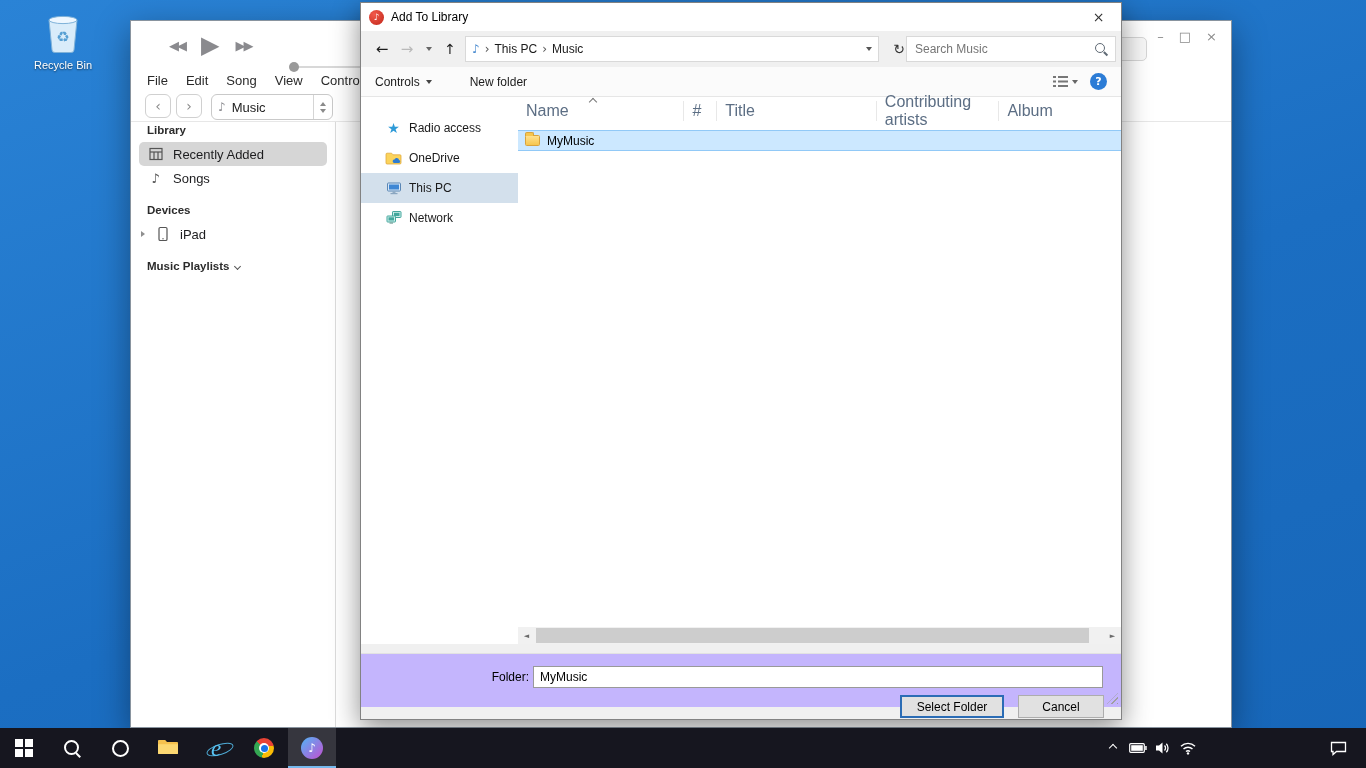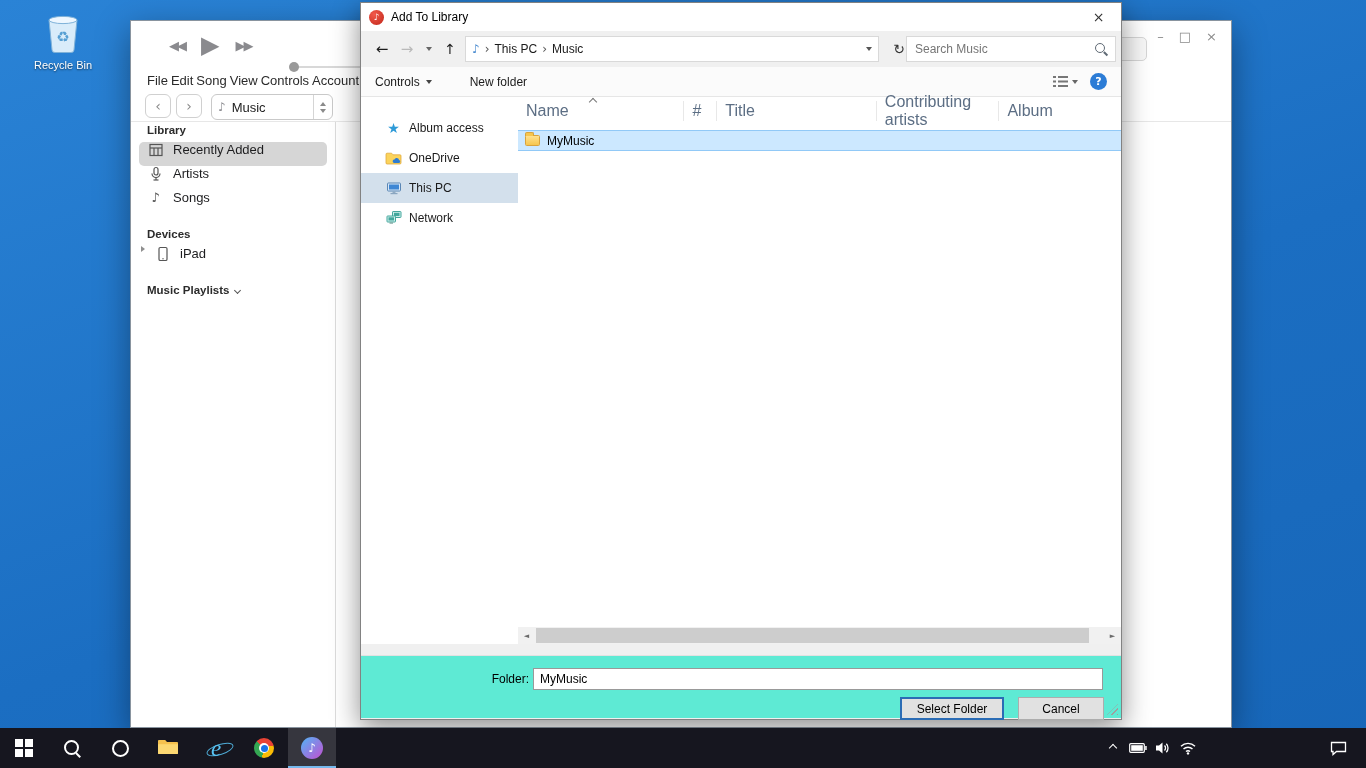--- a/index.html
+++ b/index.html
@@ -24,31 +24,31 @@
   .folder-ic::before{content:"";position:absolute;left:-1px;top:-4px;width:7px;height:3px;background:#f6c64e;border:1px solid #d9a33c;border-bottom:none;border-radius:2px 2px 0 0}
   
   .itunes{position:absolute;left:130px;top:20px;width:1102px;height:708px;background:#fff;border:1px solid rgba(40,60,80,.55);box-shadow:0 10px 32px rgba(0,0,0,.38);z-index:10}
   .it-controls{position:absolute;left:38px;top:10px;display:flex;align-items:center;gap:16px;color:#8a8a8e}
   .it-controls .small{font-size:13px;letter-spacing:-2px}
   .it-controls .big{font-size:24px}
   .it-vol{position:absolute;left:160px;top:45px;width:70px;height:2px;background:#d8d8d8;border-radius:1px}
   .it-vol::before{content:"";position:absolute;left:-2px;top:-4px;width:10px;height:10px;border-radius:50%;background:#9a9a9a}
   .it-winbtns{position:absolute;right:14px;top:8px;display:flex;gap:15px;color:#8b8b8b;font-size:13px}
   .it-search{position:absolute;left:850px;top:16px;width:166px;height:24px;border:1px solid #d6d6d6;border-radius:5px;background:#f7f7f7}
-  .it-menubar{position:absolute;left:16px;top:52px;display:flex;gap:3px;color:#2a2a2a;font-size:13px}
+  .it-menubar{position:absolute;left:16px;top:52px;display:flex;gap:18px;color:#2a2a2a;font-size:13px}
   .it-navbtns{position:absolute;left:14px;top:73px;display:flex;gap:5px}
   .it-navbtns .nb{width:26px;height:24px;border:1px solid #d0d0d0;border-radius:6px;background:#fff;color:#8a8a8a;font-size:14px;display:flex;align-items:center;justify-content:center}
   .it-media{position:absolute;left:80px;top:73px;width:122px;height:26px;border:1px solid #c9c9c9;border-radius:6px;display:flex;align-items:center;background:#fff}
   .it-media .mnote{color:#8e8e93;margin:0 6px;font-size:12px}
   .it-media .mlabel{flex:1;font-size:13px;color:#222}
   .it-media .spin{width:19px;align-self:stretch;border-left:1px solid #d5d5d5;display:flex;flex-direction:column;align-items:center;justify-content:center;gap:3px;color:#8a8a8a}
   .it-hr{position:absolute;left:0;top:100px;right:0;height:1px;background:#e7e7e7}
   .it-sidebar{position:absolute;left:0;top:101px;bottom:0;width:205px;border-right:1px solid #dcdcdc;background:#fff}
   .sb-h{margin:2px 0 6px 16px;font-weight:bold;font-size:11.5px;color:#2b2b2b}
-  .sb-row{display:flex;height:24px;margin:0 8px;padding:0 8px;border-radius:5px;color:#1d1d1f;font-size:13px;gap:9px}
+  .sb-row{display:flex;align-items:center;height:24px;margin:0 8px;padding:0 8px;border-radius:5px;color:#1d1d1f;font-size:13px;gap:9px}
   .sb-row.sel{background:#d6d6d6}
   .sb-ic{width:17px;display:flex;justify-content:center;color:#555}
   .sb-note{color:#555;font-size:13px}
   .dev-caret{color:#8f8f8f;margin-left:-6px}
   .pl-h{display:flex;align-items:center;gap:6px;margin:14px 0 0 16px;font-weight:bold;font-size:11.5px;color:#2b2b2b}
   .pl-h .chev{width:5px;height:5px;color:#555}
   
   .dlg{position:absolute;left:360px;top:2px;width:762px;height:718px;background:#f0f0f0;border:1px solid #828282;box-shadow:0 8px 26px rgba(0,0,0,.45);z-index:30}
   .dlg-title{height:28px;background:#fff;display:flex;align-items:center;padding-left:8px;position:relative}
   .dlg-appic{width:15px;height:15px;border-radius:50%;background:radial-gradient(circle at 35% 30%,#f2594b,#c1271a);color:#fff;font-size:9px;display:flex;align-items:center;justify-content:center}
@@ -85,21 +85,21 @@
   .fl-head .col{padding-left:8px;border-right:1px solid #e8e8e8;height:20px;display:flex;align-items:center}
   .c0{width:167px}.c1{width:33px}.c2{width:160px}.c3{width:123px}.c4{width:122px;border-right:none!important}
   .sortchev{position:absolute;left:72px;top:2px;width:6px;height:6px;border-top:1.5px solid #777;border-right:1.5px solid #777;transform:rotate(-45deg)}
   .fl-row{display:flex;align-items:center;height:21px;margin-top:5px;background:#cce8ff;border-top:1px solid #91c9f7;border-bottom:1px solid #91c9f7}
   .fl-row .fname{margin-left:7px;color:#000}
   .fl-row .folder-ic{margin-left:7px}
   .hscroll{position:absolute;left:0;right:0;bottom:0;height:17px;background:#f1f1f1;display:flex;align-items:stretch}
   .sc-btn{width:17px;display:flex;align-items:center;justify-content:center;color:#6b6b6b;font-size:7px}
   .sc-track{flex:1;position:relative}
   .sc-thumb{position:absolute;left:1px;top:1px;bottom:1px;width:calc(100% - 16px);background:#cdcdcd}
-  .dlg-footer{position:absolute;left:0;right:0;bottom:1px;height:63px;background:#5eead4;border-top:1px solid #e2e2e2}
+  .dlg-footer{position:absolute;left:0;right:0;bottom:12px;height:54px;background:#c4b5fd;border-top:1px solid #e2e2e2}
   .f-lbl{position:absolute;left:110px;top:16px;width:58px;text-align:right;color:#000}
   .f-input{position:absolute;left:172px;top:12px;width:570px;height:22px;border:1px solid #999;background:#fff;font:12px "Liberation Sans",sans-serif;padding-left:6px;color:#000;outline:none}
   .btn{position:absolute;top:41px;height:23px;background:#e1e1e1;font:12px "Liberation Sans",sans-serif;color:#000;display:flex;align-items:center;justify-content:center}
   .btn.primary{left:539px;width:104px;border:2px solid #2b6cb5}
   .btn.plain{left:657px;width:86px;border:1px solid #adadad}
   .grip{position:absolute;right:3px;bottom:3px;width:11px;height:11px;clip-path:polygon(100% 0,100% 100%,0 100%);background:repeating-linear-gradient(135deg,rgba(0,0,0,0) 0 2.5px,#9f9f9f 2.5px 4px)}
   
   .taskbar{position:absolute;left:0;bottom:0;width:100%;height:40px;background:#16161f;display:flex;align-items:stretch;z-index:50}
   .tile{width:48px;display:flex;align-items:center;justify-content:center}
   .tile.active{background:rgba(255,255,255,.14);box-shadow:inset 0 -2px 0 #76b9ed}
@@ -185,33 +185,20 @@
                 <rect x="2" y="2.5" width="12" height="11"></rect>
                 <line x1="2" y1="6" x2="14" y2="6"></line>
                 <line x1="6" y1="6" x2="6" y2="13.5"></line>
                 <line x1="10" y1="6" x2="10" y2="13.5"></line>
               </g>
             </svg>
         </span>
         <span>Recently Added</span>
       </div>
 
-      <div class="sb-row">
-        <span class="sb-ic">
-          <svg width="16" height="16" viewBox="0 0 16 16">
-              <g fill="none" stroke="#555" stroke-width="1.2">
-                <rect x="6" y="1.5" width="4" height="7.5" rx="2"></rect>
-                <path d="M4 7.5a4 4 0 0 0 8 0"></path>
-                <line x1="8" y1="11.5" x2="8" y2="14"></line>
-                <line x1="5.5" y1="14" x2="10.5" y2="14"></line>
-              </g>
-            </svg>
-        </span>
-        <span>Artists</span>
-      </div>
 
 
       <div class="sb-row">
         <span class="sb-ic sb-note glyph">♪</span>
         <span>Songs</span>
       </div>
 
 
 
       <div class="sb-h" style="margin-top:14px">Devices</div>
@@ -289,21 +276,21 @@
             </svg>
           <span class="tri down"></span>
         </span>
         <span class="help glyph">?</span>
       </div>
     </div>
 
     <div class="npane">
       <div class="np-row">
         <span class="np-ic np-star glyph">★</span>
-        <span>Album access</span>
+        <span>Radio access</span>
       </div>
       <div class="np-row">
         <span class="np-ic">
           <svg width="17" height="14" viewBox="0 0 17 14">
               <path d="M1 3.5v8.5c0 .6.4 1 1 1h13c.6 0 1-.4 1-1V4.8c0-.6-.4-1-1-1H8l-1.4-1.6H2c-.6 0-1 .4-1 1z" fill="#fbd35b" stroke="#dfa93f" stroke-width="0.8"></path>
               <path d="M9.5 9.2c0-1 .8-1.7 1.8-1.7.3-1 1.2-1.6 2.2-1.6 1.2 0 2.2.9 2.3 2.1.7.1 1.2.7 1.2 1.4 0 .8-.7 1.5-1.5 1.5h-4.6c-.8 0-1.4-.7-1.4-1.7z" fill="#2f7cd0" transform="translate(-1.8,1)"></path>
             </svg>
         </span>
         <span>OneDrive</span>
       </div>

